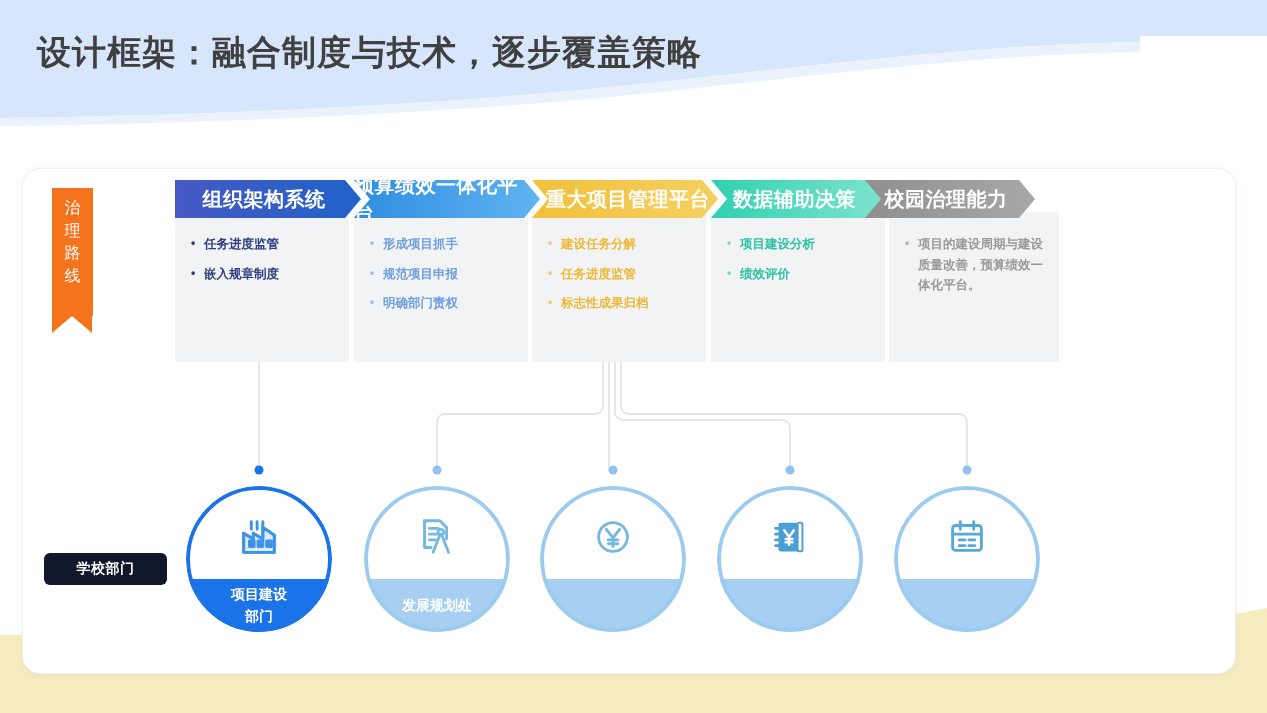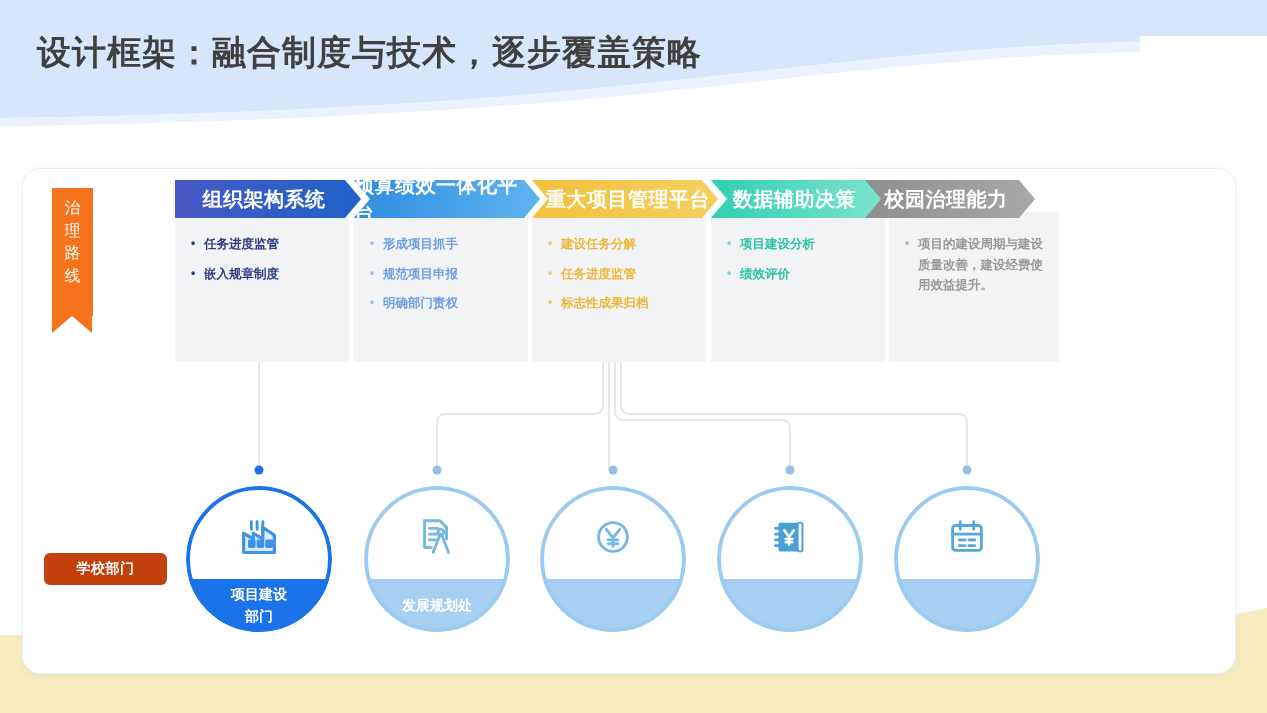--- a/index.html
+++ b/index.html
@@ -66,21 +66,21 @@
     display:flex;align-items:flex-start;margin-bottom:9px;
     font-size:12.5px;font-weight:bold;line-height:1.65;
   }
   .bullet .dot{flex:0 0 auto;width:13px;font-size:12px;line-height:1.65;}
   .bullet .txt{flex:1 1 auto;}
   
   .connectors{position:absolute;left:0;top:355px;z-index:5;pointer-events:none;}
   
   .dept-badge{
     position:absolute;left:44px;top:553px;width:123px;height:32px;
-    background:#c2410c;border-radius:6px;z-index:7;
+    background:#0f172a;border-radius:6px;z-index:7;
     display:flex;align-items:center;justify-content:center;
     color:#ffffff;font-size:14px;font-weight:bold;letter-spacing:.5px;
   }
   
   .circle{
     position:absolute;width:146px;height:146px;border-radius:50%;
     box-sizing:border-box;overflow:hidden;z-index:6;
     background:#ffffff;
   }
   .circle .fill-bottom{
@@ -192,21 +192,21 @@
         <span class="txt">项目建设分析</span>
       </div>
       <div class="bullet" style="color: rgb(47, 195, 165);">
         <span class="dot" style="color: rgb(127, 217, 197);">•</span>
         <span class="txt">绩效评价</span>
       </div>
     </div>
     <div class="panel" style="left: 714px; width: 170px;">
       <div class="bullet" style="color: rgb(154, 154, 154);">
         <span class="dot" style="color: rgb(180, 180, 180);">•</span>
-        <span class="txt">项目的建设周期与建设质量改善，建设经费使用效益提升。</span>
+        <span class="txt">项目的建设周期与建设质量改善，预算绩效一体化平台。</span>
       </div>
     </div>
   </div>
 
 <div class="connectors" id="connectors"><svg width="1267" height="130" viewBox="0 0 1267 130">
       <path d="M 597 7 L 597 -364 Q 597 -355 588 -355 L 268 -355 Q 259 -355 259 -346 L 259 115" fill="none" stroke="#dcdfe3" stroke-width="1.4"></path>
       <circle cx="259" cy="115" r="4.5" fill="#1a73e8"></circle>
       <path d="M 603 7 L 603 50 Q 603 59 594 59 L 446 59 Q 437 59 437 68 L 437 115" fill="none" stroke="#dcdfe3" stroke-width="1.4"></path>
       <circle cx="437" cy="115" r="4.5" fill="#92c2ec"></circle>
       <path d="M 609 7 L 609 115" fill="none" stroke="#dcdfe3" stroke-width="1.4"></path>

